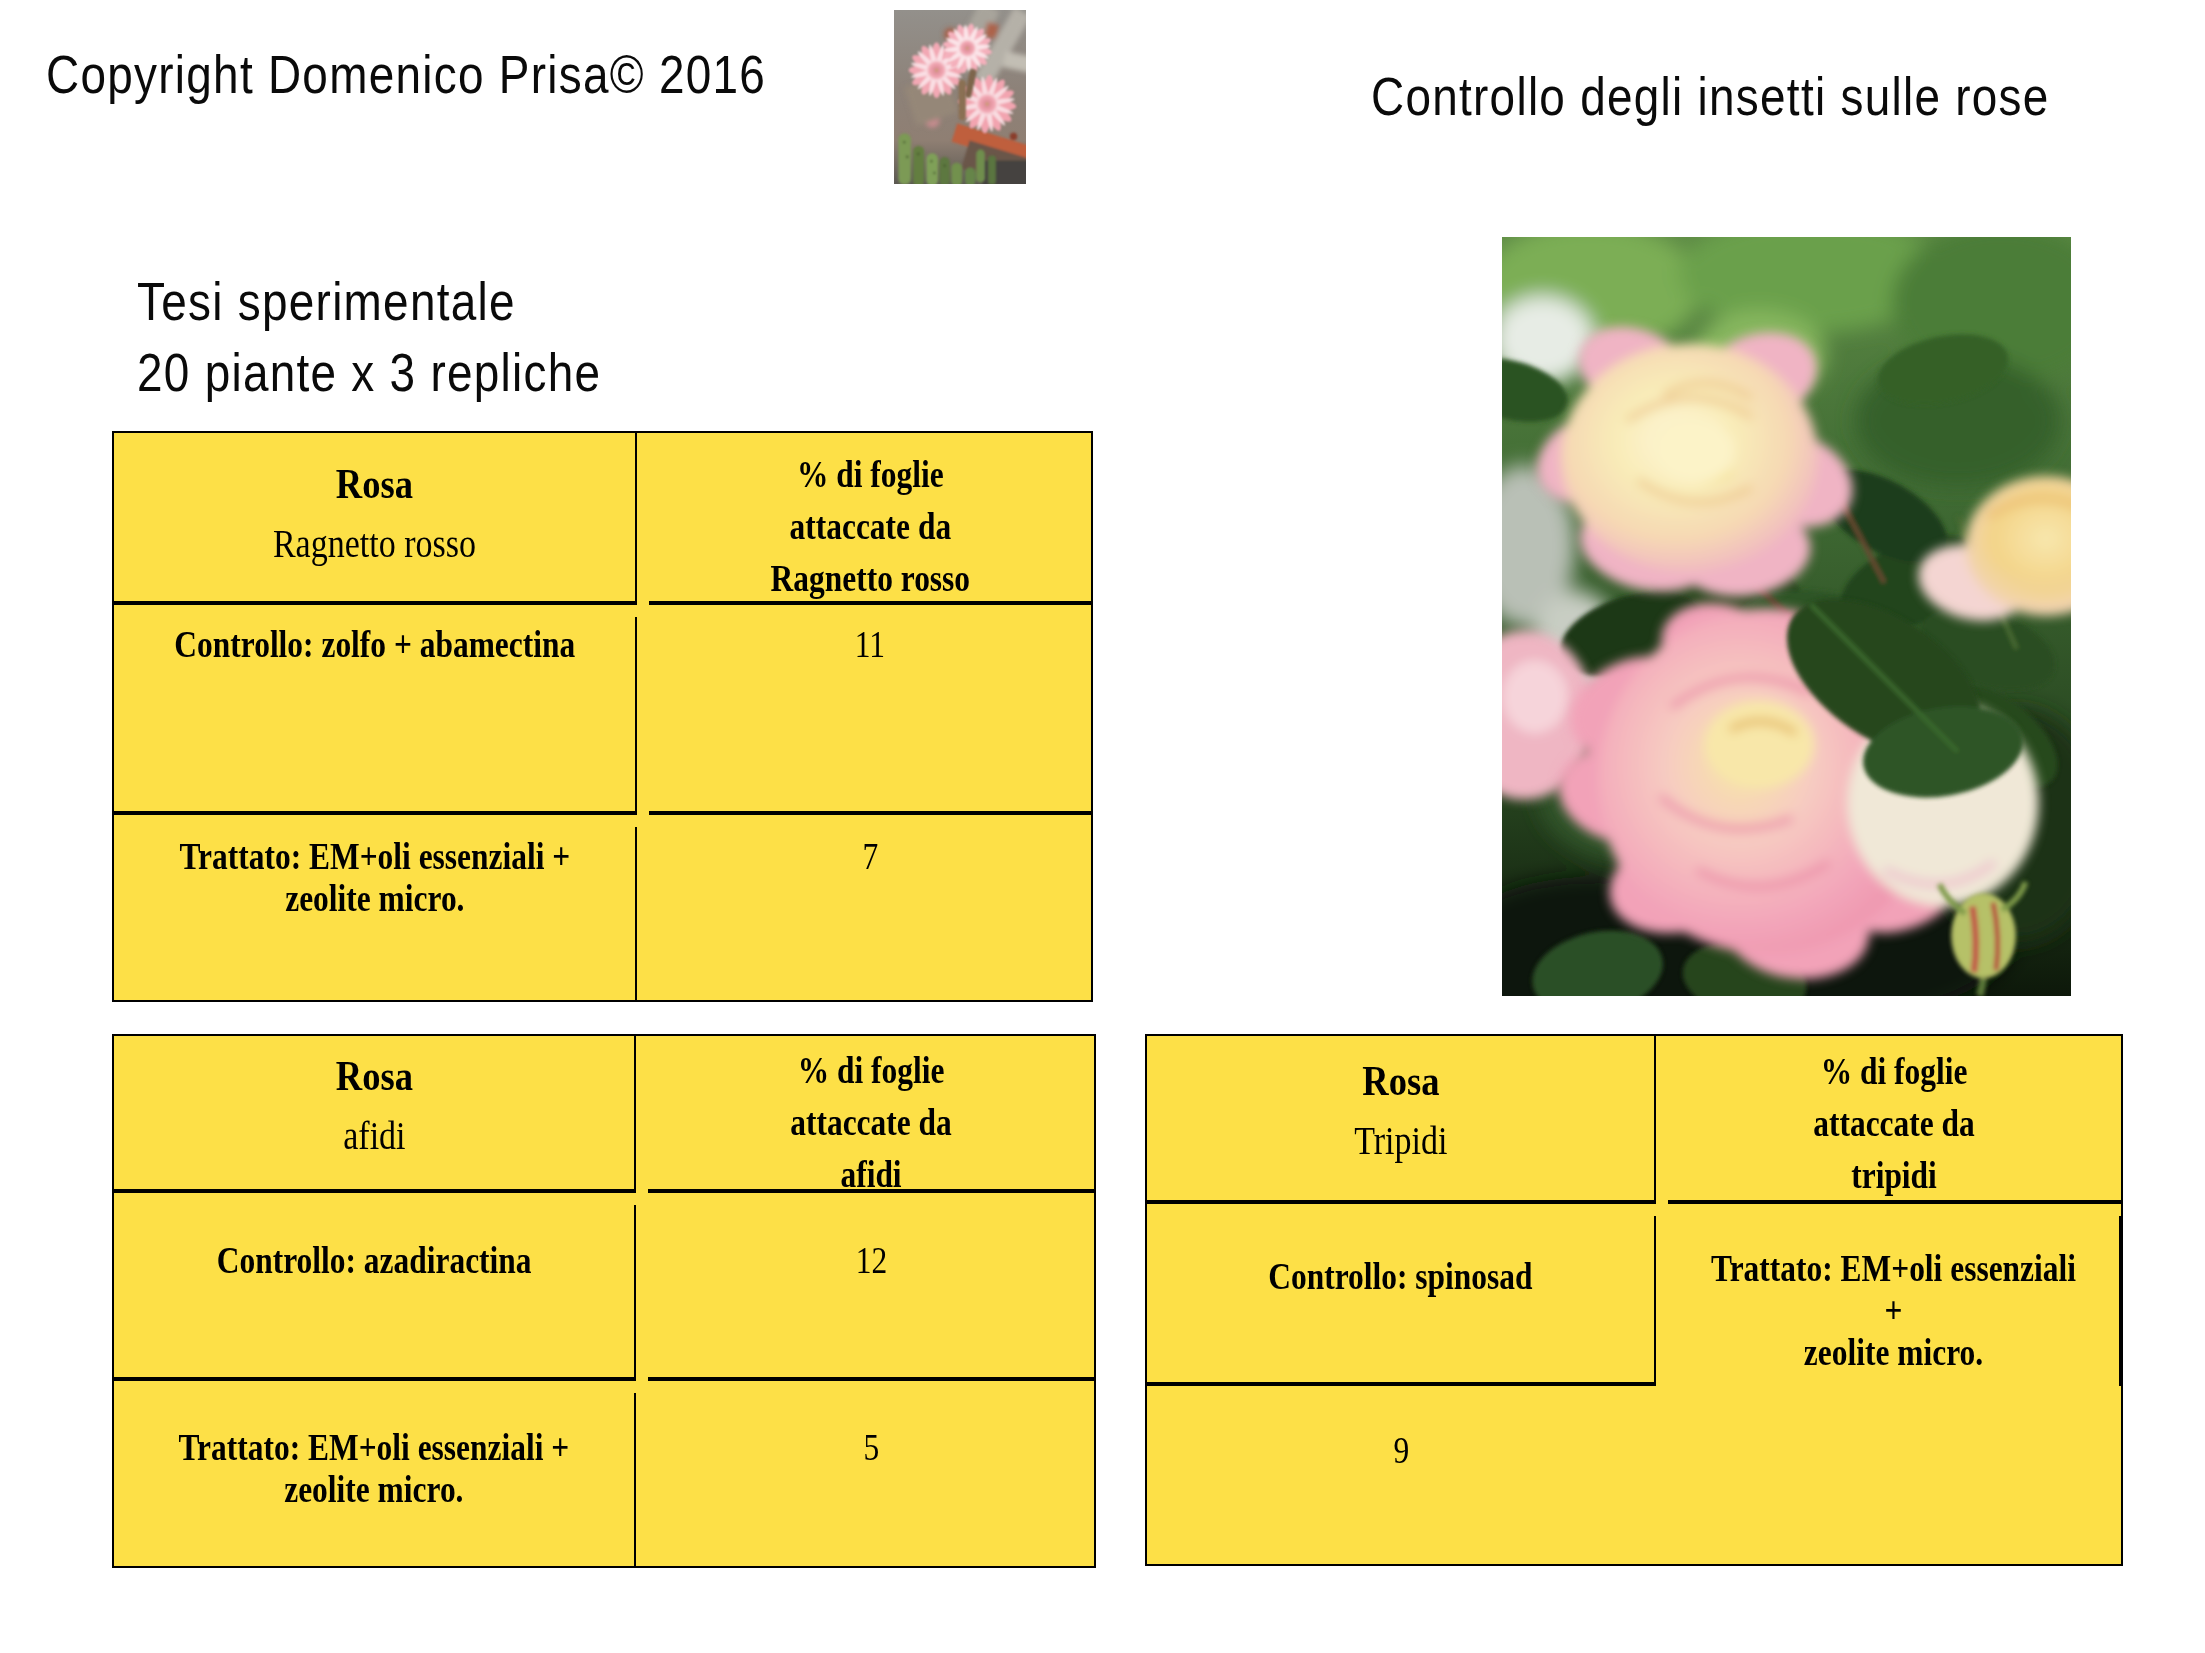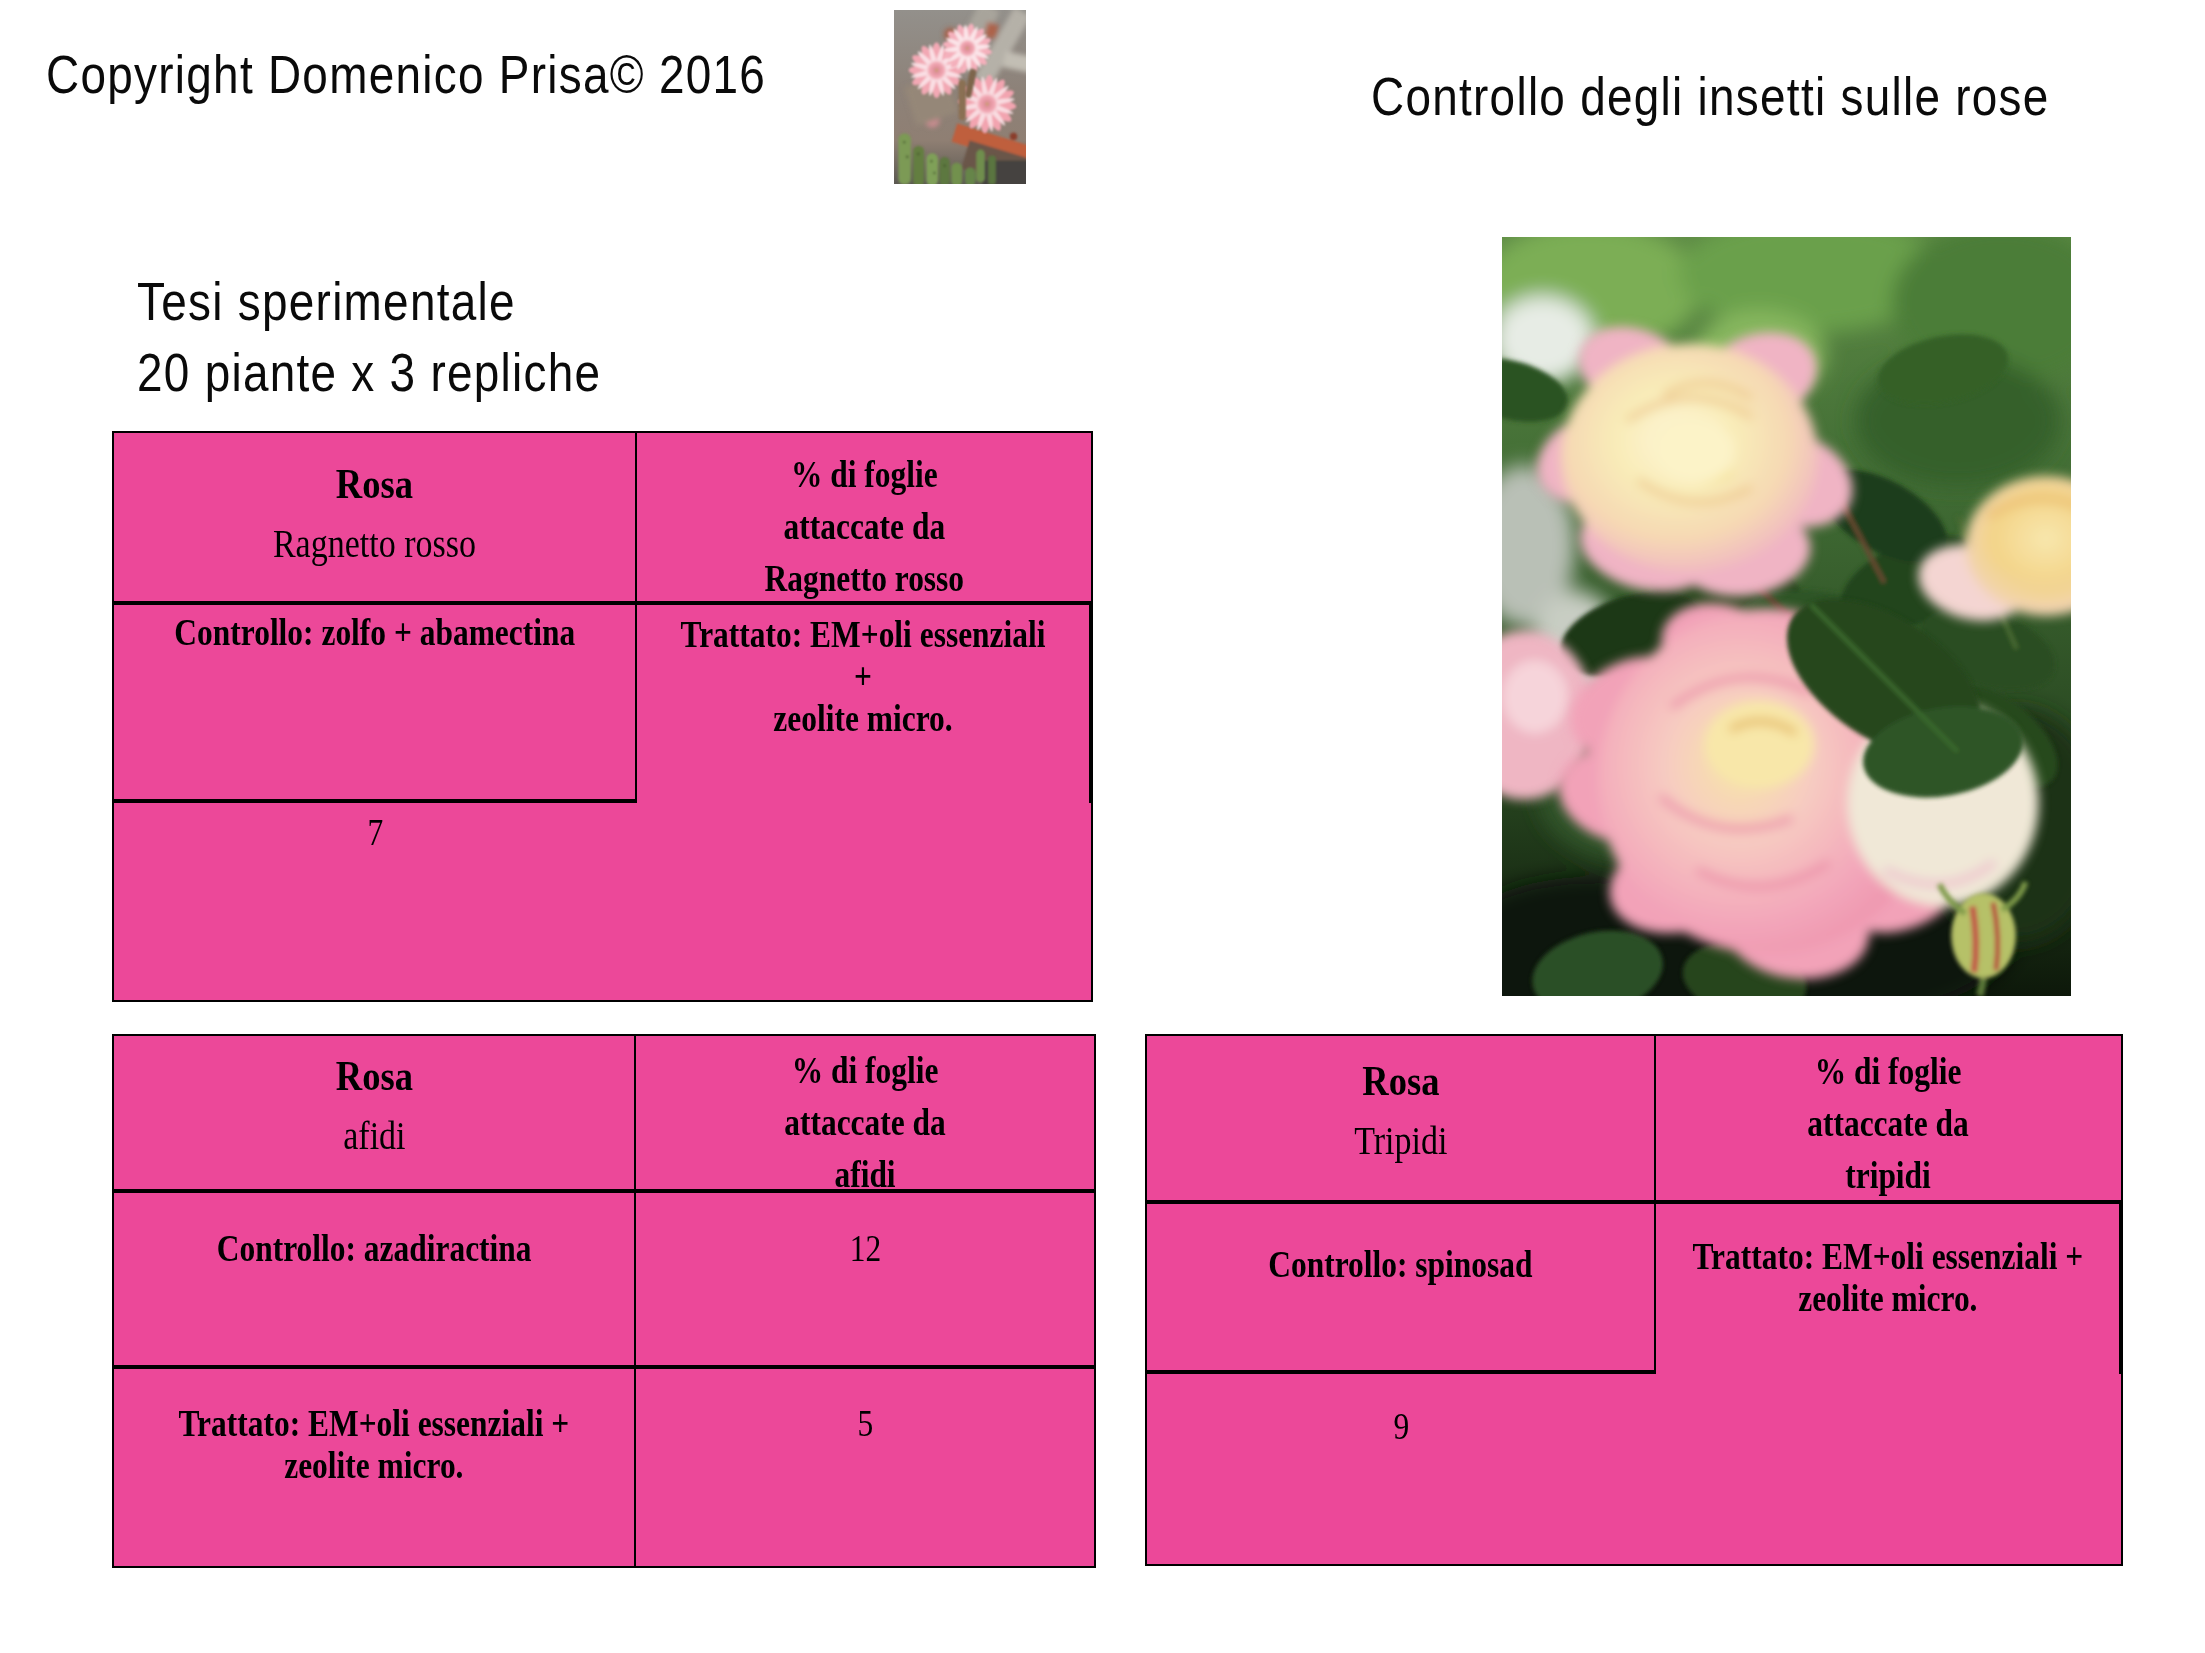--- a/index.html
+++ b/index.html
@@ -16,21 +16,21 @@
            font-size:54px;letter-spacing:1.5px;line-height:71px;transform:scaleX(0.85);
            transform-origin:0 0;color:#0a0a0a;}
 
   
   .photo{position:absolute;overflow:hidden;}
   .photo svg{display:block;width:100%;height:100%;}
   .cactus{left:894px;top:9.6px;width:132px;height:174px;}
   .rose{left:1502px;top:237px;width:569px;height:759px;}
 
   
-  .dtable{position:absolute;display:grid;box-sizing:border-box;border:2.9px solid #000;background:#ec4899;}
+  .dtable{position:absolute;display:grid;box-sizing:border-box;border:2.9px solid #000;background:#fde047;gap:12px;}
   .cell{box-sizing:border-box;text-align:center;overflow:hidden;}
   .cleft{border-right:2.9px solid #000;}
   .hrow{border-bottom:4.4px solid #000;}
   .cz{display:inline-block;transform:scaleX(0.85);transform-origin:50% 0;}
   .lines{white-space:pre-line;}
   .ht{display:block;font-size:43px;font-weight:bold;line-height:60px;}
   .hs{display:block;font-size:40px;font-weight:normal;line-height:60px;}
   .colhead{font-size:37px;font-weight:bold;line-height:52px;}
   .lab .cz{font-size:37px;font-weight:bold;line-height:42px;}
   .val .cz{font-size:37px;font-weight:normal;line-height:42px;}
@@ -342,20 +342,23 @@
       </span>
     </div>
     <div class="cell hrow hc2">
       <span class="cz lines colhead">% di foglie
 attaccate da
 Ragnetto rosso</span>
     </div>
     <div class="cell cleft hrow lab r1">
       <span class="cz lines">Controllo: zolfo + abamectina</span>
     </div>
+    <div class="cell hrow val r1">
+      <span class="cz">11</span>
+    </div>
     <div class="cell cleft lab r2">
       <span class="cz lines">Trattato: EM+oli essenziali +
 zeolite micro.</span>
     </div>
     <div class="cell val r2">
       <span class="cz">7</span>
     </div>
   </div>
 
   <div class="dtable t2">

